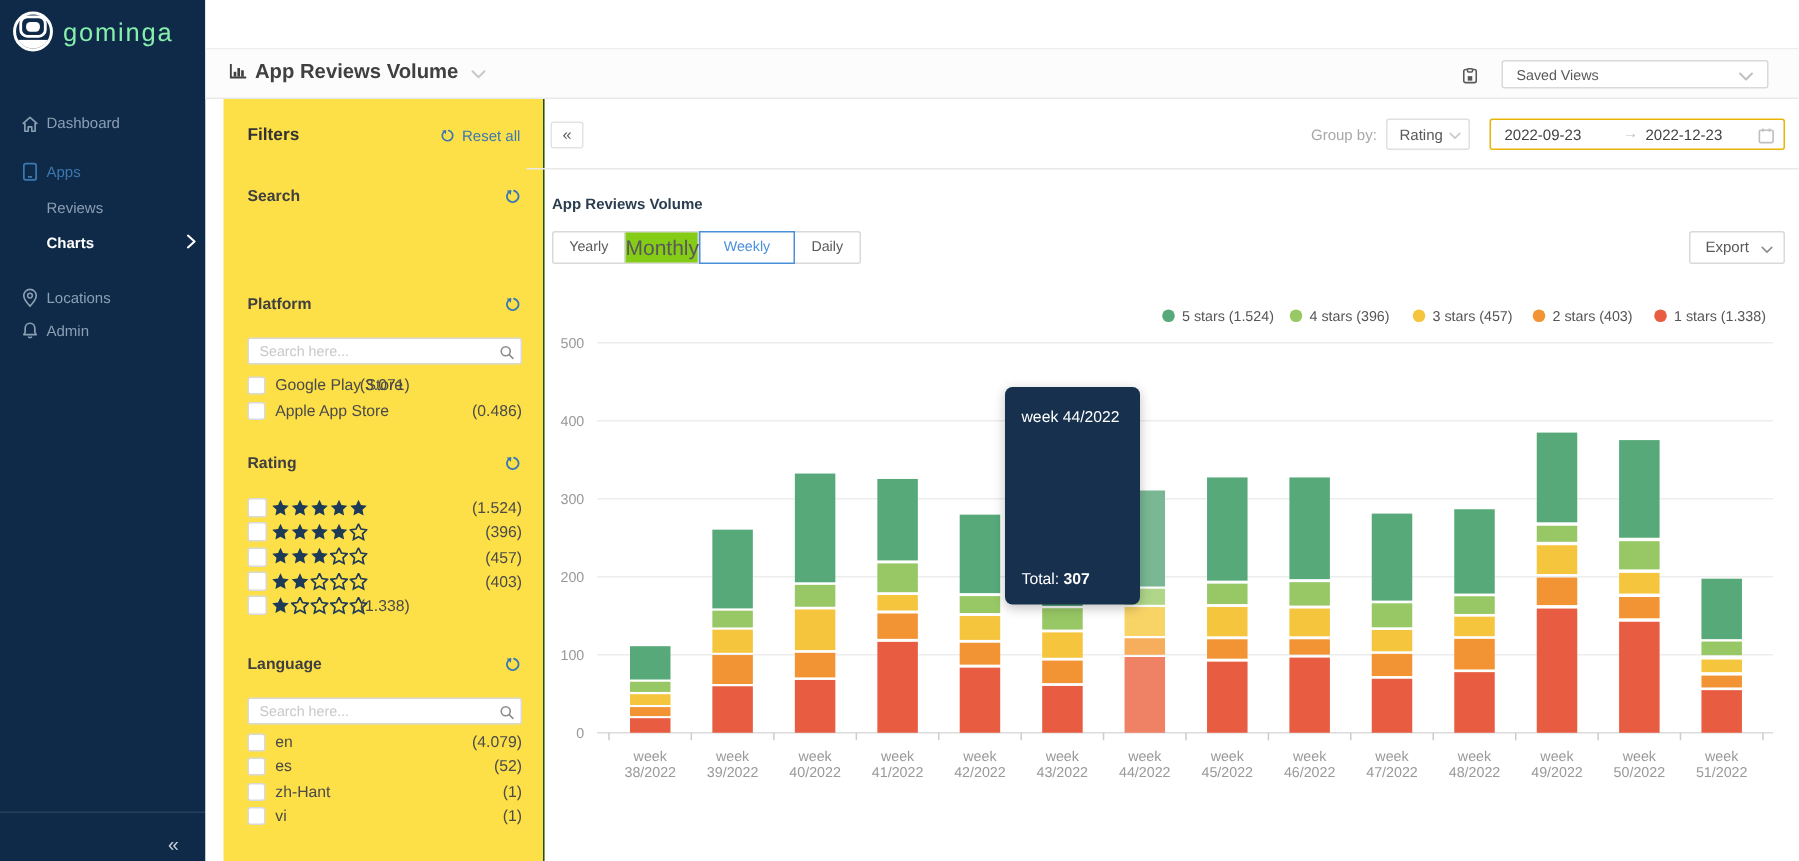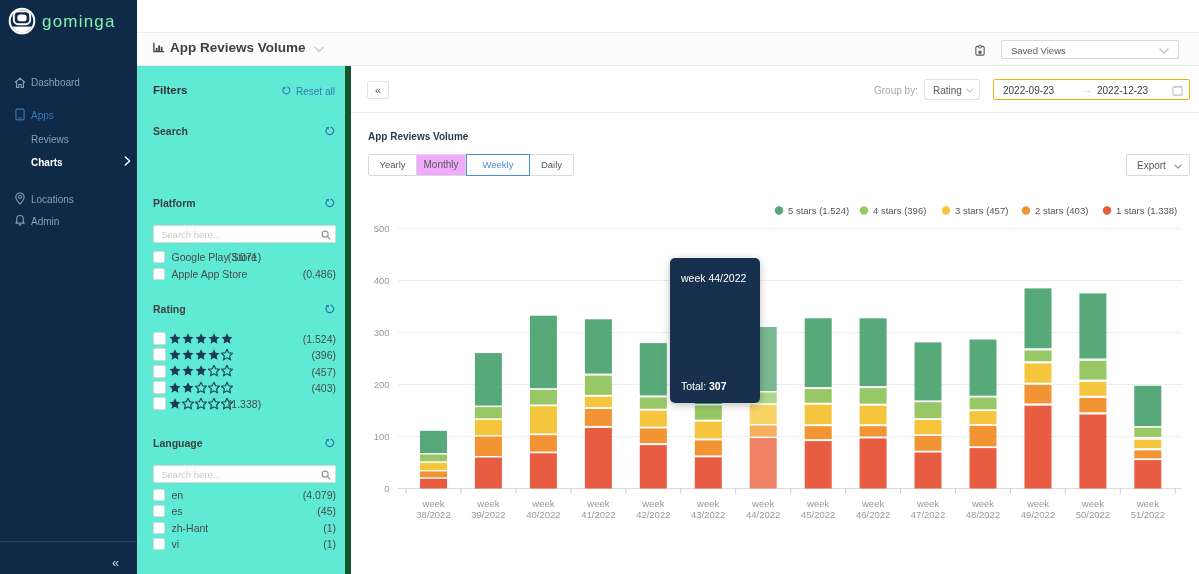--- a/index.html
+++ b/index.html
@@ -76,21 +76,21 @@
     </svg>
   <div class="abs" style="left:864px;top:40px;width:178px;height:19px;border:1px solid #d9d9d9;border-radius:2px;background:#fff">
      <div class="abs" style="left:9px;top:3.5px;font-size:9.5px;color:#595959">Saved Views</div>
      <div class="abs" style="left:157px;top:6.5px">
         <svg style="display:block" width="10" height="6" viewBox="0 0 10 6">
           <polyline points="1,1 5,5 9,1" fill="none" stroke="#bfbfbf" stroke-width="1.3" stroke-linecap="round" stroke-linejoin="round"></polyline>
         </svg>
       </div>
   </div>
 
-  <div class="abs" style="left:0;top:66px;width:214px;height:508px;background:#5eead4;border-right:6px solid #14532d">
+  <div class="abs" style="left:12px;top:66px;width:214px;height:508px;background:#fde047;border-right:1px solid #14532d">
     <div class="abs" style="left:16px;top:18px;font-size:11.5px;font-weight:700;color:#333">Filters</div>
     <svg style="position:absolute;left:144.5px;top:19.5px" width="9" height="9" viewBox="0 0 13 13">
         <g transform="rotate(-90 6.5 6.5)">
           <path d="M11.2 4.2 A5 5 0 1 0 11.5 7.5" fill="none" stroke="#3a78b5" stroke-width="1.6" stroke-linecap="round"></path>
           <path d="M11.6 1.0 L11.6 5.0 L7.9 4.7 Z" fill="#3a78b5"></path>
         </g>
       </svg>
     <div class="abs" style="left:159px;top:20px;font-size:10px;color:#3a78b5">Reset all</div>
     <div class="abs" style="left:16px;top:59px;font-size:10.5px;font-weight:700;color:#404040">Search</div>
     <svg style="position:absolute;left:188px;top:59.5px" width="10" height="10" viewBox="0 0 13 13">
@@ -207,21 +207,21 @@
             <circle cx="5.4" cy="5.4" r="3.9" fill="none" stroke="#8c8c8c" stroke-width="1.4"></circle>
             <line x1="8.4" y1="8.4" x2="11.6" y2="11.6" stroke="#8c8c8c" stroke-width="1.4" stroke-linecap="round"></line>
           </svg>
         </div>
 </div>
     <span class="abs" style="left:15.5px;top:422.5px;width:12px;height:12px;border:1px solid #d9d9d9;border-radius:2px;background:#fff"></span>
       <div class="abs" style="left:34.5px;top:422.5px;font-size:10.5px;color:#4a4a4a">en</div>
       <div class="abs" style="left:16px;top:422.5px;width:183px;text-align:right;font-size:10.5px;color:#4a4a4a">(4.079)</div>
     <span class="abs" style="left:15.5px;top:439.1px;width:12px;height:12px;border:1px solid #d9d9d9;border-radius:2px;background:#fff"></span>
       <div class="abs" style="left:34.5px;top:439.1px;font-size:10.5px;color:#4a4a4a">es</div>
-      <div class="abs" style="left:16px;top:439.1px;width:183px;text-align:right;font-size:10.5px;color:#4a4a4a">(45)</div>
+      <div class="abs" style="left:16px;top:439.1px;width:183px;text-align:right;font-size:10.5px;color:#4a4a4a">(52)</div>
     <span class="abs" style="left:15.5px;top:455.70000000000005px;width:12px;height:12px;border:1px solid #d9d9d9;border-radius:2px;background:#fff"></span>
       <div class="abs" style="left:34.5px;top:455.70000000000005px;font-size:10.5px;color:#4a4a4a">zh-Hant</div>
       <div class="abs" style="left:16px;top:455.70000000000005px;width:183px;text-align:right;font-size:10.5px;color:#4a4a4a">(1)</div>
     <span class="abs" style="left:15.5px;top:472.29999999999995px;width:12px;height:12px;border:1px solid #d9d9d9;border-radius:2px;background:#fff"></span>
       <div class="abs" style="left:34.5px;top:472.29999999999995px;font-size:10.5px;color:#4a4a4a">vi</div>
       <div class="abs" style="left:16px;top:472.29999999999995px;width:183px;text-align:right;font-size:10.5px;color:#4a4a4a">(1)</div>
   </div>
 
   <div class="abs" style="left:230px;top:81px;width:22px;height:18px;border:1px solid #e3e3e3;border-radius:2px;background:#fff;text-align:center;font-size:11px;color:#595959;line-height:16px">«</div>
   <div class="abs" style="left:737px;top:85px;font-size:10px;color:#a8a8a8">Group by:</div>
@@ -242,21 +242,21 @@
         <line x1="3.6" y1="0.8" x2="3.6" y2="3" stroke="#bfbfbf" stroke-width="1.2"></line>
         <line x1="8.4" y1="0.8" x2="8.4" y2="3" stroke="#bfbfbf" stroke-width="1.2"></line>
       </svg>
   </div>
   <div class="abs" style="left:214px;top:112px;width:848px;border-top:1px solid #e9e9e9"></div>
 
   <div class="abs" style="left:231px;top:131px;font-size:10px;font-weight:700;color:#2b3e50">App Reviews Volume</div>
 
   <div class="abs" style="left:231px;top:154px;height:22px;display:flex">
     <div style="width:49px;border:1px solid #d9d9d9;border-radius:2px 0 0 2px;font-size:9.5px;color:#595959;text-align:center;line-height:20px;background:#fff">Yearly</div>
-    <div style="width:49px;border:1px solid #d9d9d9;border-left:none;font-size:10px;color:#595959;text-align:center;line-height:20px;background:#f0abfc">Monthly</div>
+    <div style="width:49px;border:1px solid #d9d9d9;border-left:none;font-size:14px;color:#595959;text-align:center;line-height:20px;background:#84cc16">Monthly</div>
     <div style="width:64px;border:1px solid #4a90d9;font-size:9.5px;color:#4a90d9;text-align:center;line-height:20px;background:#fff">Weekly</div>
     <div style="width:44px;border:1px solid #d9d9d9;border-left:none;border-radius:0 2px 2px 0;font-size:9.5px;color:#595959;text-align:center;line-height:20px;background:#fff">Daily</div>
   </div>
 
   <div class="abs" style="left:989px;top:154px;width:64px;height:22px;border:1px solid #d9d9d9;border-radius:2px;background:#fff">
     <div class="abs" style="left:10px;top:4.5px;font-size:10px;color:#595959">Export</div>
     <div class="abs" style="left:47px;top:9px">
         <svg style="display:block" width="8" height="5" viewBox="0 0 10 6">
           <polyline points="1,1 5,5 9,1" fill="none" stroke="#8c8c8c" stroke-width="1.3" stroke-linecap="round" stroke-linejoin="round"></polyline>
         </svg>

